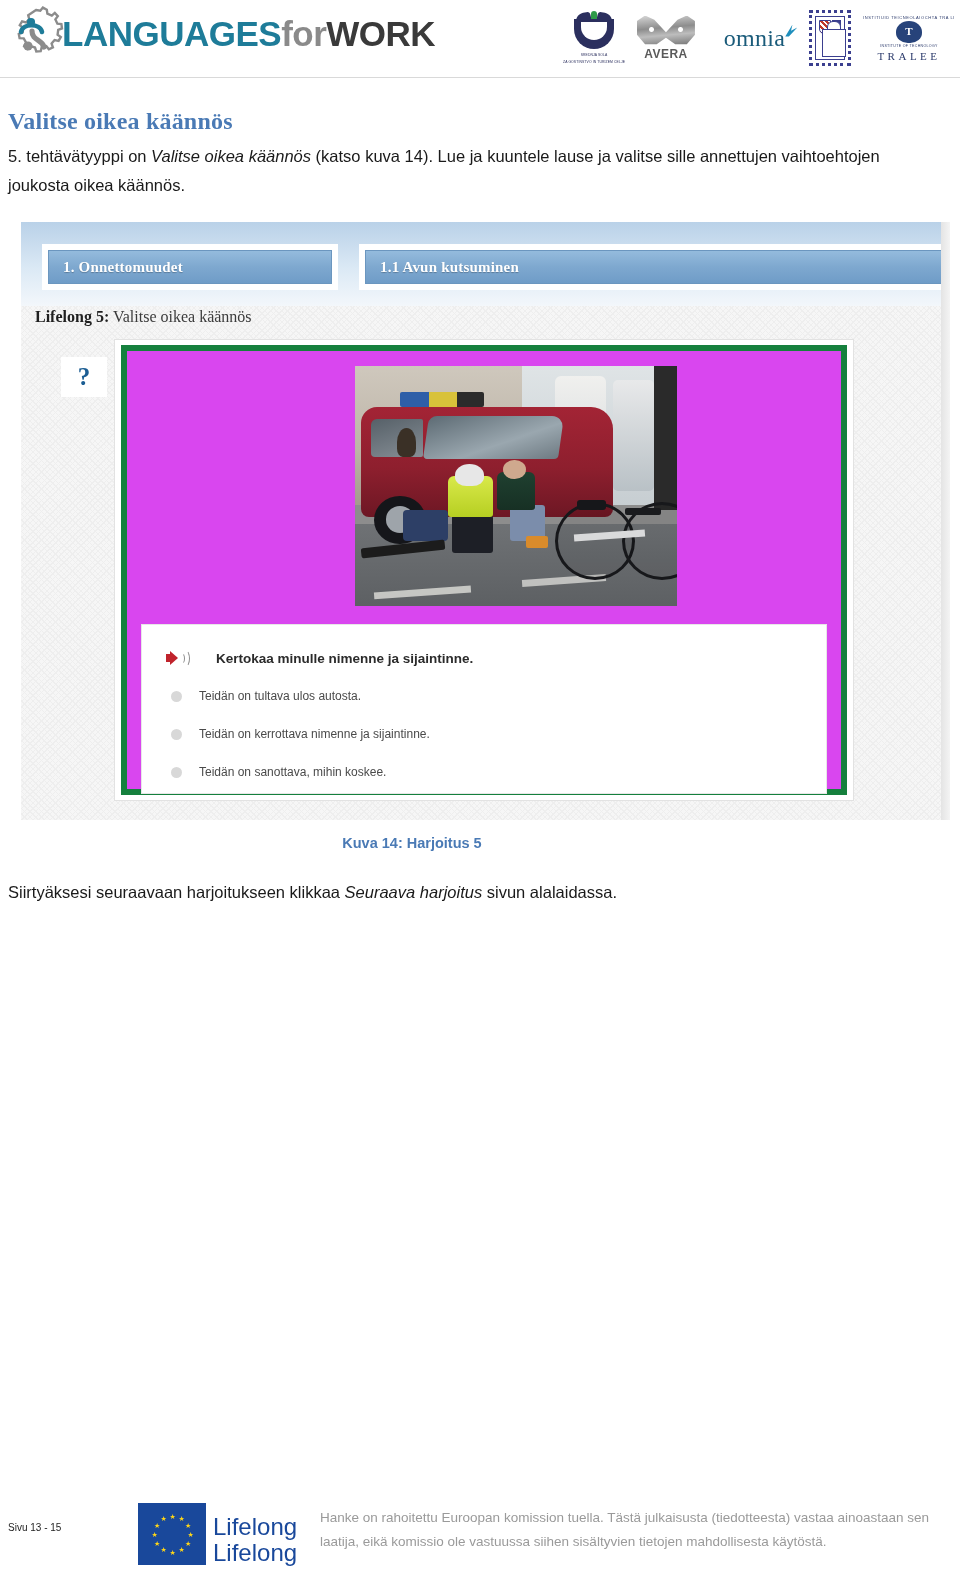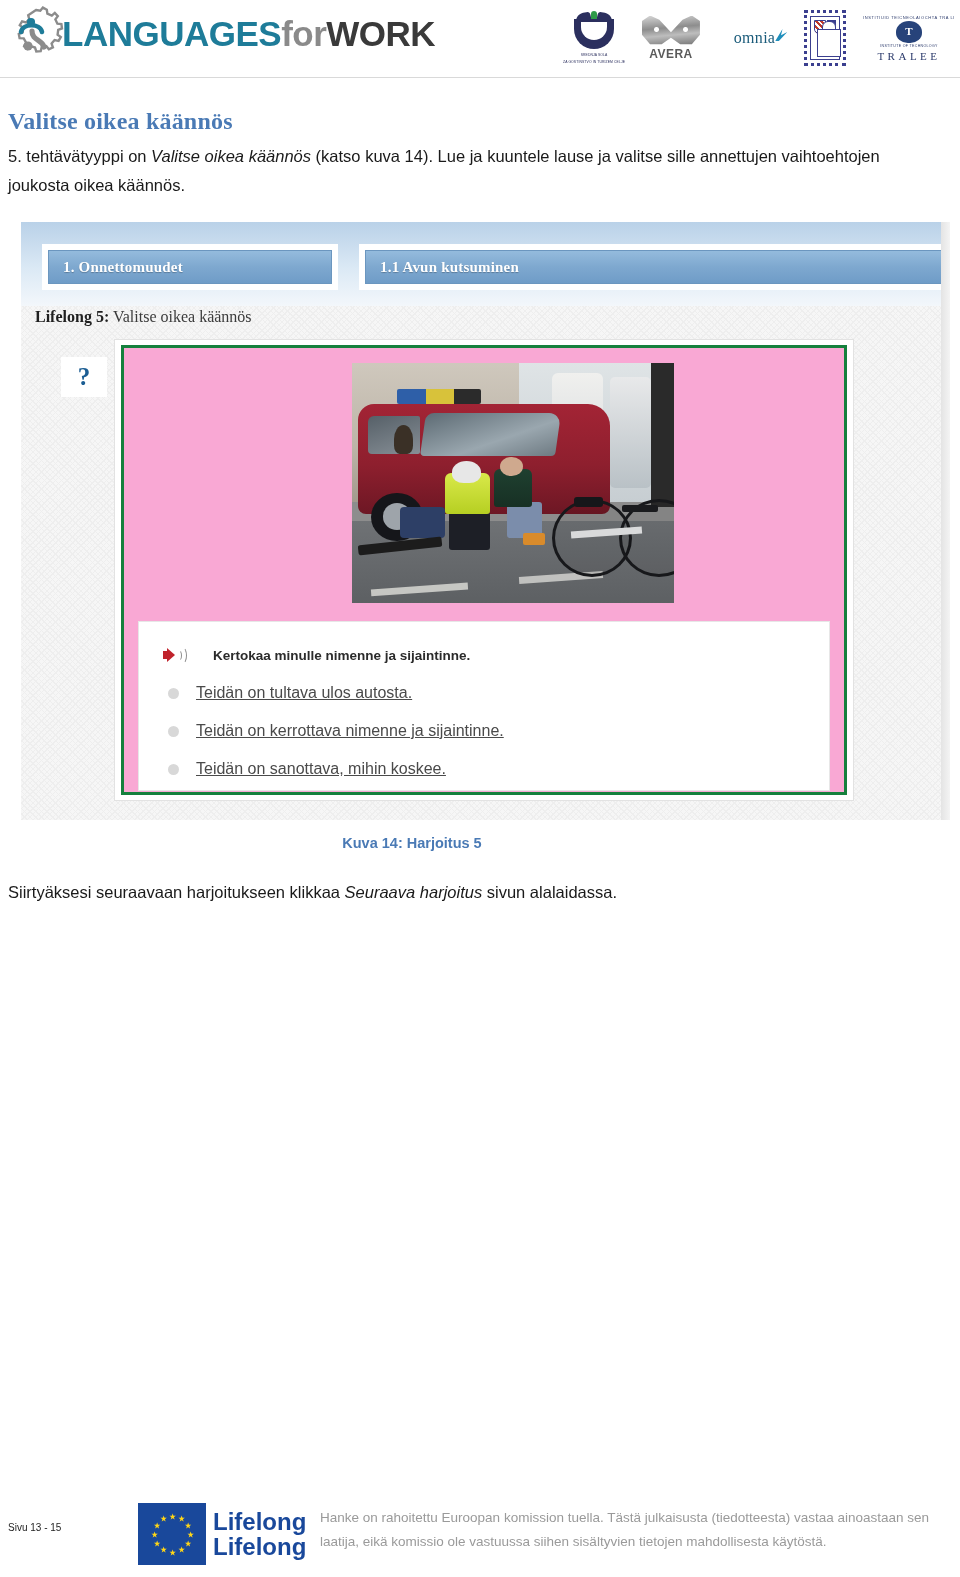--- a/index.html
+++ b/index.html
@@ -123,21 +123,21 @@
     font-size: 12px;
     font-weight: bold;
     color: #5a5a5a;
     letter-spacing: 0.5px;
     margin-top: 1px;
   }
 
   
   .lg-om {
     font-family: "Liberation Serif", serif;
-    font-size: 16px;
+    font-size: 24px;
     color: #1a5b7a;
     letter-spacing: 0.3px;
     position: relative;
     padding-right: 12px;
     margin-left: 17px;
   }
   .lg-om-swoosh {
     position: absolute;
     right: 0px; top: 0px;
     width: 12px; height: 12px;
@@ -325,22 +325,22 @@
     left: 93px; top: 117px;
     width: 740px; height: 462px;
     background: #ffffff;
     border: 1px solid #e2e2e2;
     box-sizing: border-box;
   }
   .white-panel-inner {
     position: absolute;
     left: 6px; top: 5px;
     right: 6px; bottom: 5px;
-    border: 3px solid #15803d;
-    background: #f9a8d4;
+    border: 6px solid #15803d;
+    background: #d946ef;
   }
 
   
   .photo {
     position: absolute;
     left: 228px; top: 15px;
     width: 322px; height: 240px;
     overflow: hidden;
     background: #8d8d8d;
   }
@@ -537,24 +537,23 @@
     font-family: "Liberation Sans", sans-serif;
   }
   .radio {
     width: 11px; height: 11px;
     border-radius: 50%;
     background: #d8d8d8;
     flex: 0 0 11px;
     margin-left: 5px;
   }
   .opt-text {
-    font-size: 16px;
+    font-size: 12px;
     color: #4a4a4a;
     margin-left: 17px;
-    text-decoration: underline;
   }
 
   
   .fig-scroll {
     position: absolute;
     right: 0; top: 0;
     width: 9px; height: 100%;
     background: linear-gradient(90deg,#e4e4e4,#f4f4f4);
   }
 
@@ -587,22 +586,21 @@
   .page-num {
     position: absolute;
     left: 8px; top: 24px;
     font-size: 10px;
     color: #1f1f1f;
   }
   .ll-logo {
     position: absolute;
     left: 138px; top: 5px;
     display: flex;
-    align-items: center;
-    font-weight: bold;
+    align-items: flex-end;
   }
   .eu-flag {
     width: 68px; height: 62px;
     background: #19489b;
     position: relative;
   }
   .eu-star {
     position: absolute;
     width: 5px; height: 5px;
     color: #ffd617;

